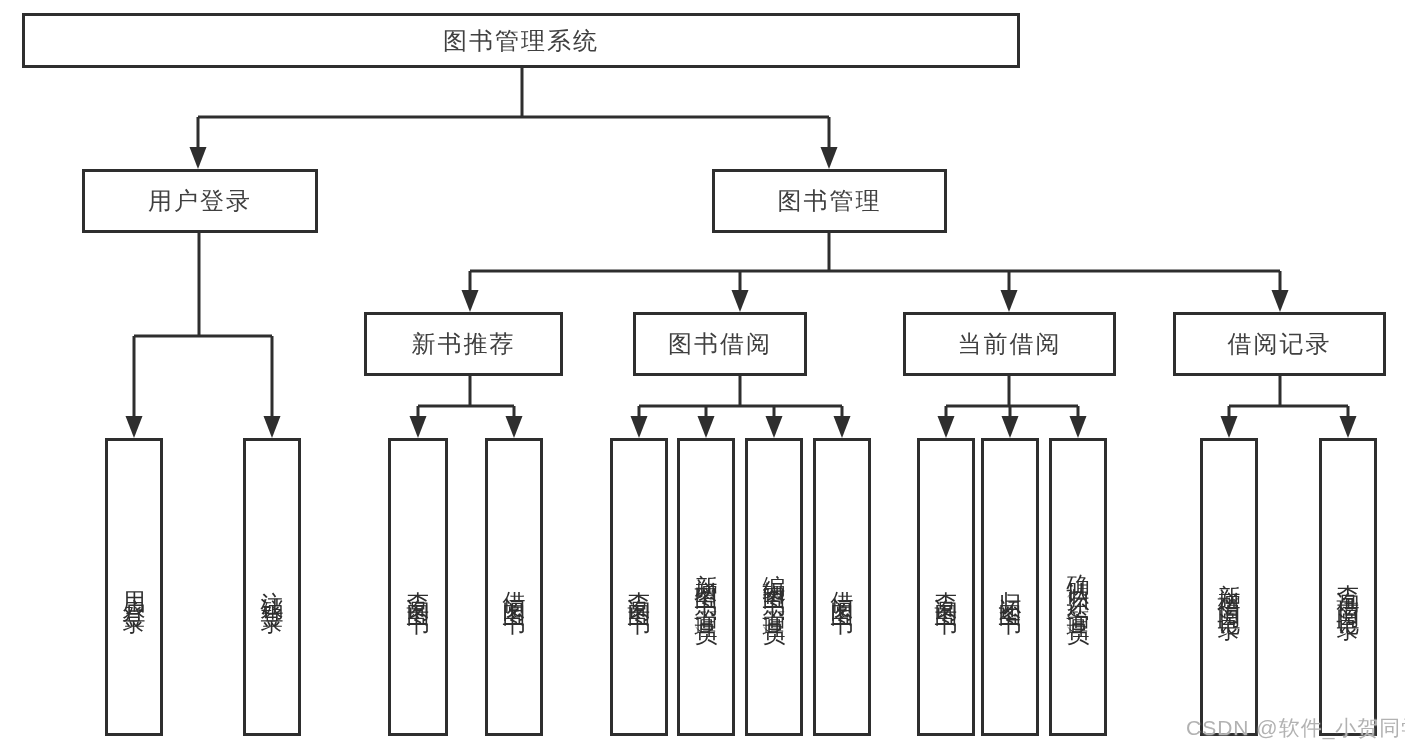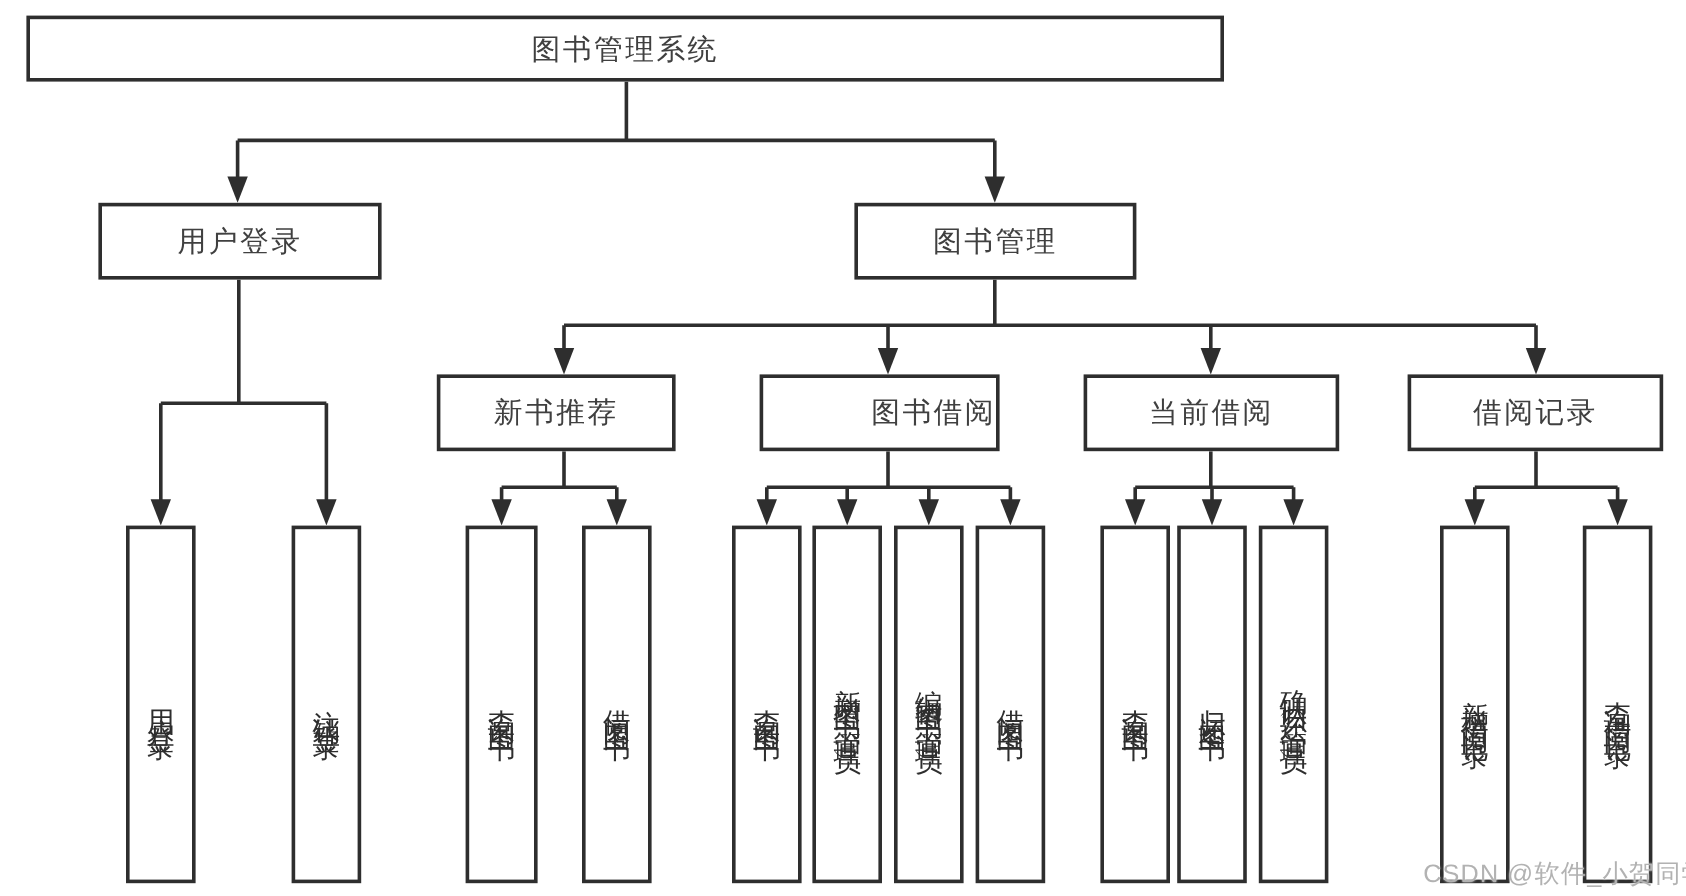--- a/index.html
+++ b/index.html
@@ -134,21 +134,21 @@
   <div class="hbox" style="left:82px; top:169px; width:236px; height:64px;">
     <span>用户登录</span>
   </div>
   <div class="hbox" style="left:712px; top:169px; width:235px; height:64px;">
     <span>图书管理</span>
   </div>
 
   <div class="hbox" style="left:364px; top:312px; width:199px; height:64px;">
     <span>新书推荐</span>
   </div>
-  <div class="hbox" style="left:633px; top:312px; width:200px; height:64px;justify-content:flex-end;">
+  <div class="hbox" style="left:633px; top:312px; width:174px; height:64px;">
     <span>图书借阅</span>
   </div>
   <div class="hbox" style="left:1173px; top:312px; width:213px; height:64px;">
     <span>借阅记录</span>
   </div>
   <div class="hbox" style="left:903px; top:312px; width:213px; height:64px;">
     <span>当前借阅</span>
   </div>
 
   <div class="vbox" style="left:105px; top:438px; width:58px; height:298px;">

